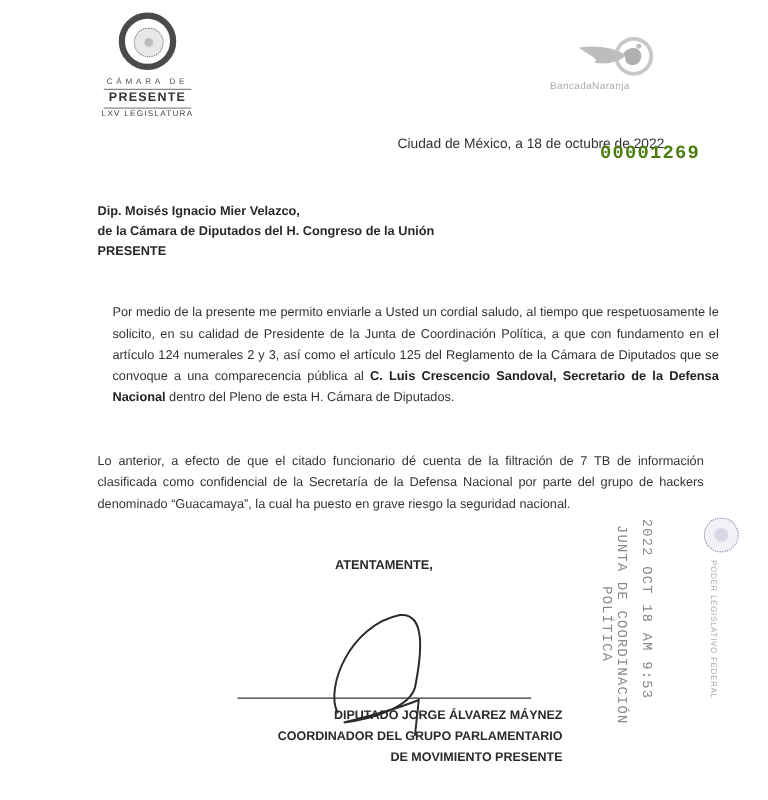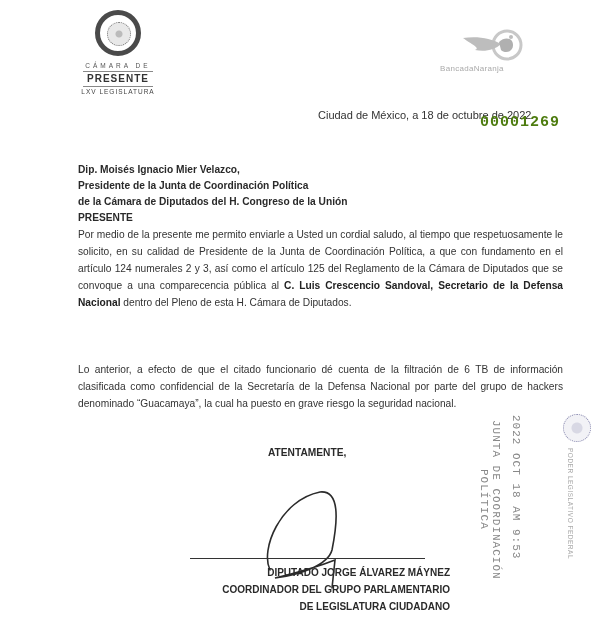--- a/index.html
+++ b/index.html
@@ -20,21 +20,21 @@
     .naranja-logo { left:440px; top:28px; width:110px; text-align:left; }
     .naranja-emblem { width:80px; height:34px; margin:0 auto; position:relative; }
     .naranja-label { font-size:8px; color:#aaa; margin-top:2px; letter-spacing:0.3px; }
     
     .date { left:318px; top:109px; font-size:11px; color:#333; }
     .folio { left:480px; top:114px; font-family:"Liberation Mono","DejaVu Sans Mono",monospace; font-size:15px; font-weight:bold; color:#4d7c0f; letter-spacing:1px; }
     
     .addressee { left:78px; top:162px; font-size:10.2px; font-weight:bold; line-height:16px; color:#2a2a2a; }
     
     .para { left:78px; width:485px; font-size:10.2px; line-height:17px; text-align:justify; color:#333; }
-    .p1 { top:226px; }
+    .p1 { top:242px;margin-left:12px; }
     .p2 { top:361px; }
     .para b { color:#222; }
     
     .closing { left:268px; top:447px; font-size:10.2px; font-weight:bold; color:#2a2a2a; }
     .signature { left:240px; top:480px; width:140px; height:110px; }
     .sig-line { left:190px; top:558px; width:235px; height:1px; background:#333; }
     .signer { left:150px; top:564px; width:300px; text-align:right; font-size:10px; font-weight:bold; line-height:17px; color:#2a2a2a; }
     
     .stamp-col { writing-mode:vertical-rl; font-family:"Liberation Mono","DejaVu Sans Mono",monospace; color:#888; letter-spacing:1px; }
     .stamp-jucopo { left:478px; top:420px; font-size:11px; line-height:12px; text-align:center; }
@@ -64,42 +64,41 @@
     </svg>
   </div>
   <div class="naranja-label">BancadaNaranja</div>
 </div>
 
 <div class="abs date">Ciudad de México, a 18 de octubre de 2022</div>
 <div class="abs folio">00001269</div>
 
 <div class="abs addressee">
   <div>Dip. Moisés Ignacio Mier Velazco,</div>
-  <div>Presidente de la Junta de Coordinación Política</div>
   <div>de la Cámara de Diputados del H. Congreso de la Unión</div>
   <div>PRESENTE</div>
 </div>
 
 <div class="abs para p1"><span>Por medio de la presente me permito enviarle a Usted un cordial saludo, al tiempo que respetuosamente le solicito, en su calidad de Presidente de la Junta de Coordinación Política, a que con fundamento en el artículo 124 numerales 2 y 3, así como el artículo 125 del Reglamento de la Cámara de Diputados que se convoque a una comparecencia pública al </span><b>C. Luis Crescencio Sandoval, Secretario de la Defensa Nacional</b><span> dentro del Pleno de esta H. Cámara de Diputados.</span></div>
 
-<div class="abs para p2">Lo anterior, a efecto de que el citado funcionario dé cuenta de la filtración de 6 TB de información clasificada como confidencial de la Secretaría de la Defensa Nacional por parte del grupo de hackers denominado “Guacamaya”, la cual ha puesto en grave riesgo la seguridad nacional.</div>
+<div class="abs para p2">Lo anterior, a efecto de que el citado funcionario dé cuenta de la filtración de 7 TB de información clasificada como confidencial de la Secretaría de la Defensa Nacional por parte del grupo de hackers denominado “Guacamaya”, la cual ha puesto en grave riesgo la seguridad nacional.</div>
 
 <div class="abs closing">ATENTAMENTE,</div>
 
 <div class="abs signature">
   <svg width="140" height="110" viewBox="0 0 140 110">
     <path d="M30 90 C 20 70, 40 20, 80 12 C 100 10, 98 40, 92 70 C 88 85, 60 95, 35 98 C 60 92, 80 86, 95 80 L 92 108" fill="none" stroke="#2b2b2b" stroke-width="1.6" stroke-linecap="round"></path>
   </svg>
 </div>
 <div class="abs sig-line"></div>
 
 <div class="abs signer">
   <div>DIPUTADO JORGE ÁLVAREZ MÁYNEZ</div>
   <div>COORDINADOR DEL GRUPO PARLAMENTARIO</div>
-  <div>DE LEGISLATURA CIUDADANO</div>
+  <div>DE MOVIMIENTO PRESENTE</div>
 </div>
 
 <div class="abs stamp-col stamp-jucopo">
   <div>JUNTA DE COORDINACIÓN</div>
   <div>POLÍTICA</div>
 </div>
 <div class="abs stamp-col stamp-time">2022 OCT 18 AM 9:53</div>
 <div class="abs stamp-seal"></div>
 <div class="abs stamp-col stamp-recv">PODER LEGISLATIVO FEDERAL</div>
 

